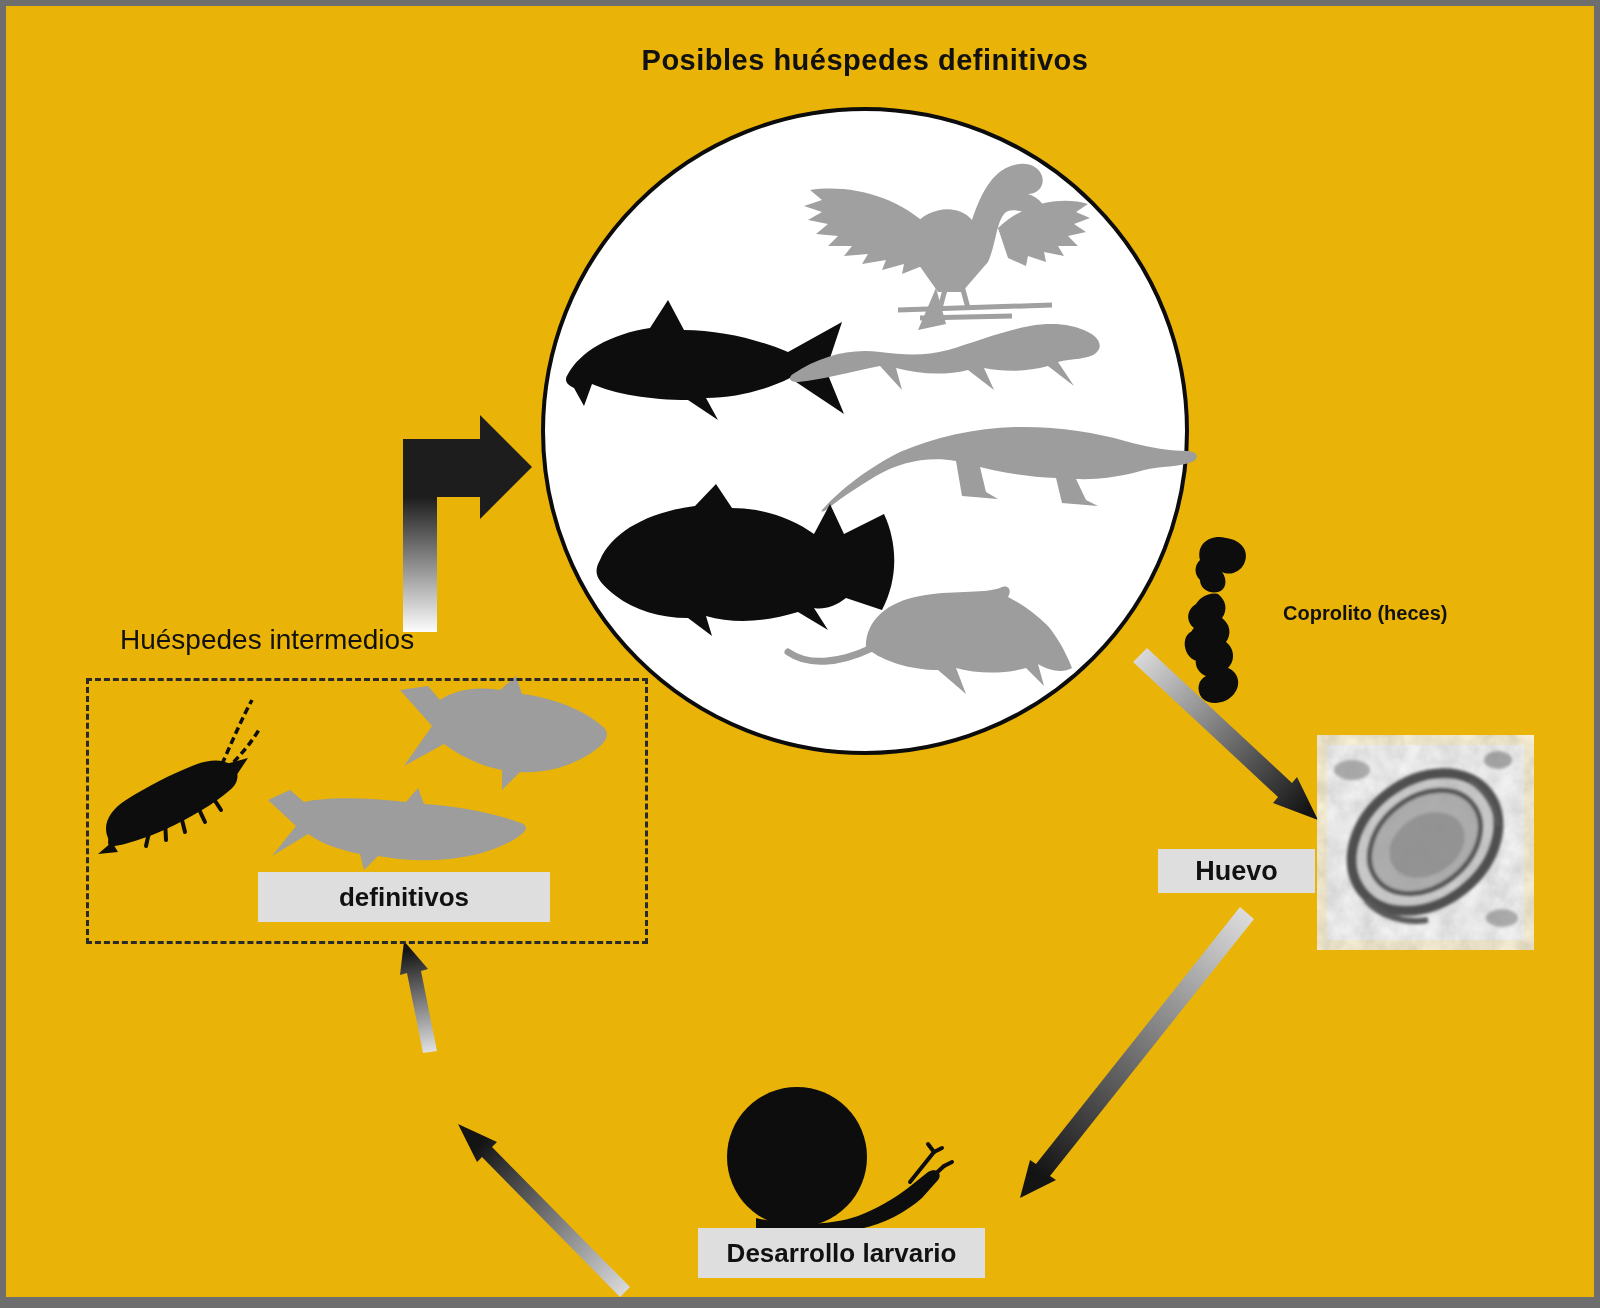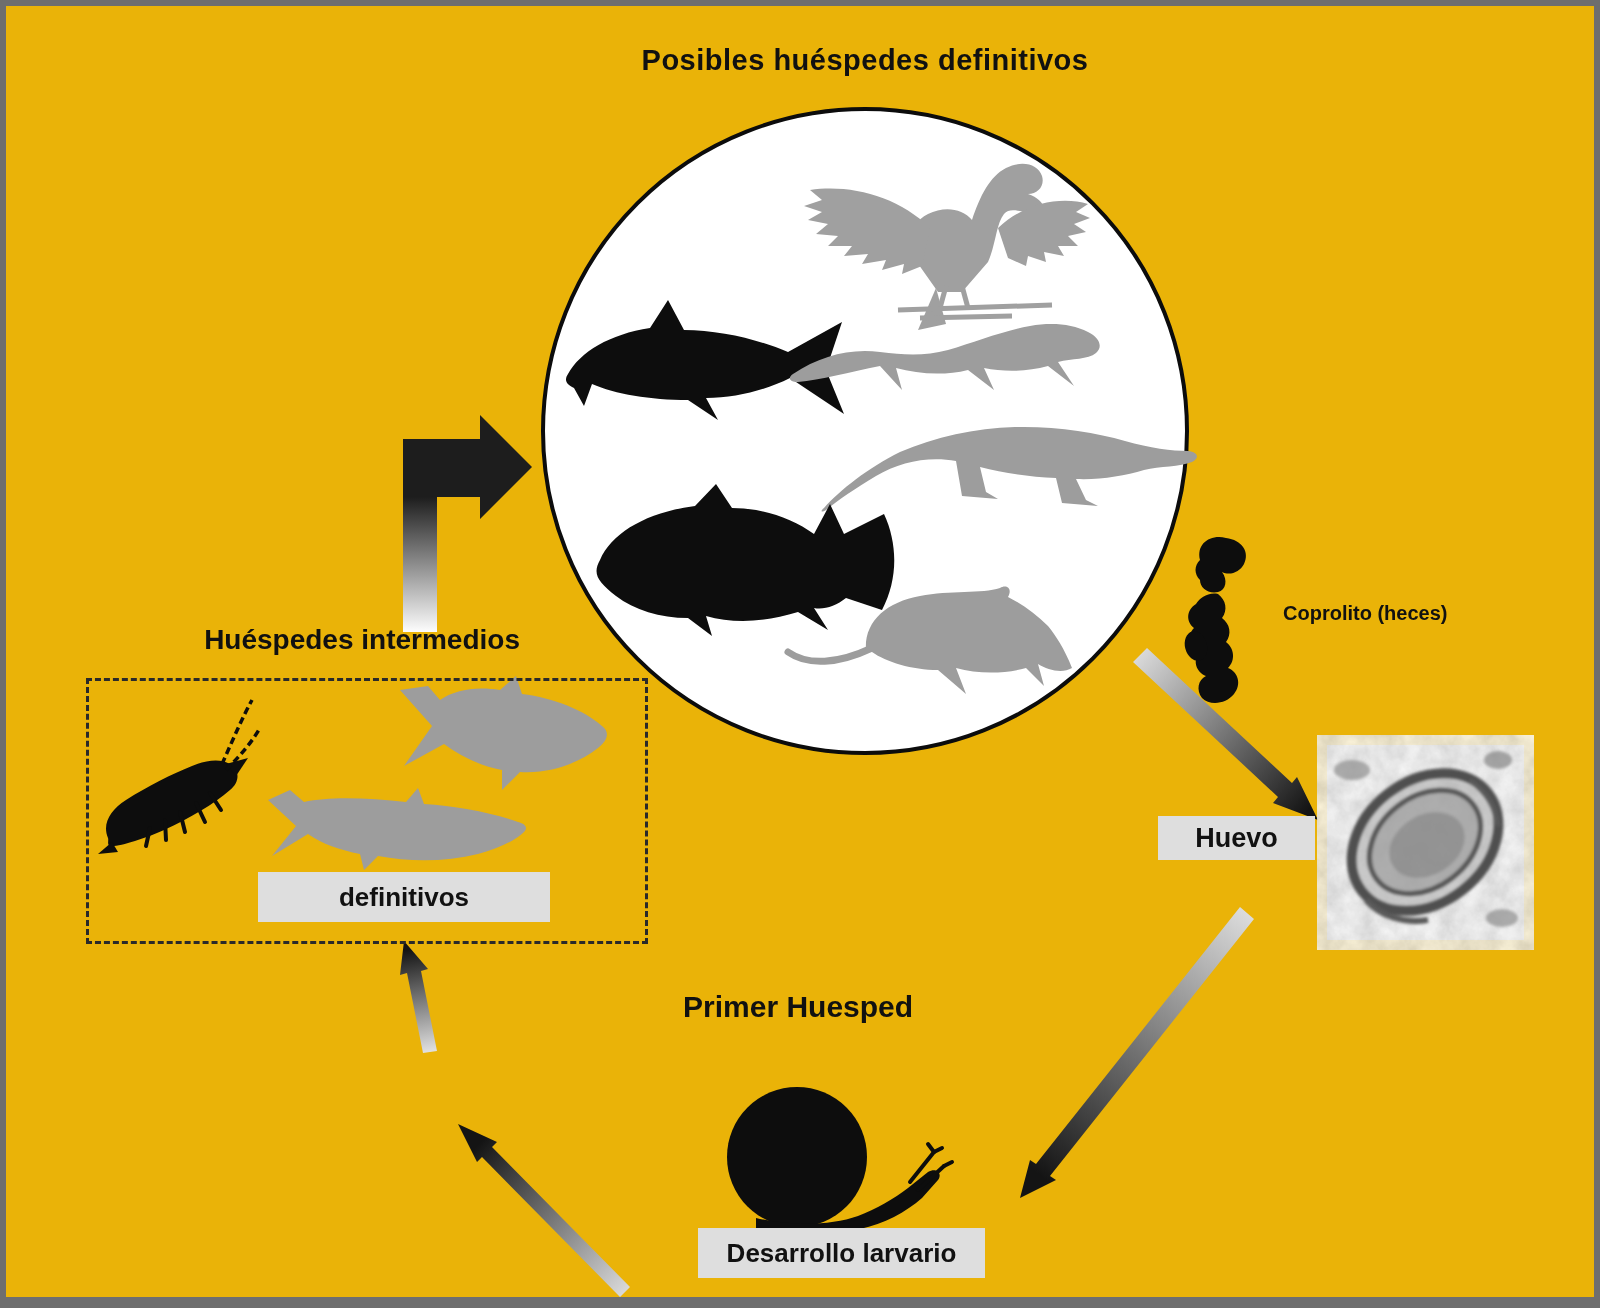--- a/index.html
+++ b/index.html
@@ -19,21 +19,21 @@
     z-index:50;
   }
   svg.art{position:absolute;left:0;top:0;z-index:1;}
   .txt{position:absolute;z-index:10;color:#111;}
   .title{
     left:500px;top:44px;width:730px;
     text-align:center;font-size:29px;font-weight:700;letter-spacing:.5px;
   }
   .intermedios-title{
     left:120px;top:624px;width:400px;
-    text-align:right;font-size:28px;font-weight:700;
+    text-align:left;font-size:28px;font-weight:400;
   }
   .coprolito-label{
     left:1283px;top:602px;width:310px;
     text-align:left;font-size:20px;font-weight:700;
   }
   .primer-huesped{
     left:683px;top:986px;width:360px;
     font-size:30px;font-weight:700;line-height:41px;text-align:left;
   }
   .dashed-box{
@@ -41,21 +41,21 @@
     border:3px dashed #2a2a2a;z-index:5;
   }
   .lblbox{
     position:absolute;z-index:12;
     background:#dedede;
     display:flex;align-items:center;justify-content:center;
     font-weight:700;font-size:26px;color:#111;
   }
   .box-metacercaria{left:258px;top:872px;width:292px;height:50px;}
   .box-cercaria{left:299px;top:1060px;width:289px;height:50px;}
-  .box-huevo{left:1158px;top:816px;width:157px;height:44px;font-size:27px;}
+  .box-huevo{left:1158px;top:849px;width:157px;height:44px;font-size:27px;}
   .box-desarrollo{left:698px;top:1228px;width:287px;height:50px;}
 </style>
 </head>
 <body>
 
 <div class="stage">
 
   <svg class="art" width="1600" height="1308" viewBox="0 0 1600 1308">
     <defs>
       <linearGradient id="gradShaft" gradientUnits="userSpaceOnUse" x1="0" y1="497" x2="0" y2="632">
@@ -238,21 +238,20 @@
 
   <div class="dashed-box"></div>
 
   <div class="txt title">Posibles huéspedes definitivos</div>
 
   <div class="txt intermedios-title">Huéspedes intermedios</div>
 
   <div class="txt coprolito-label">Coprolito (heces)</div>
 
   <div class="txt primer-huesped">
-    <div>Primer Huesped</div>
   </div>
 
   <div class="lblbox box-metacercaria">definitivos</div>
 
 
   <div class="lblbox box-huevo">Huevo</div>
 
   <div class="lblbox box-desarrollo">Desarrollo larvario</div>
 
   <div class="frame"></div>

